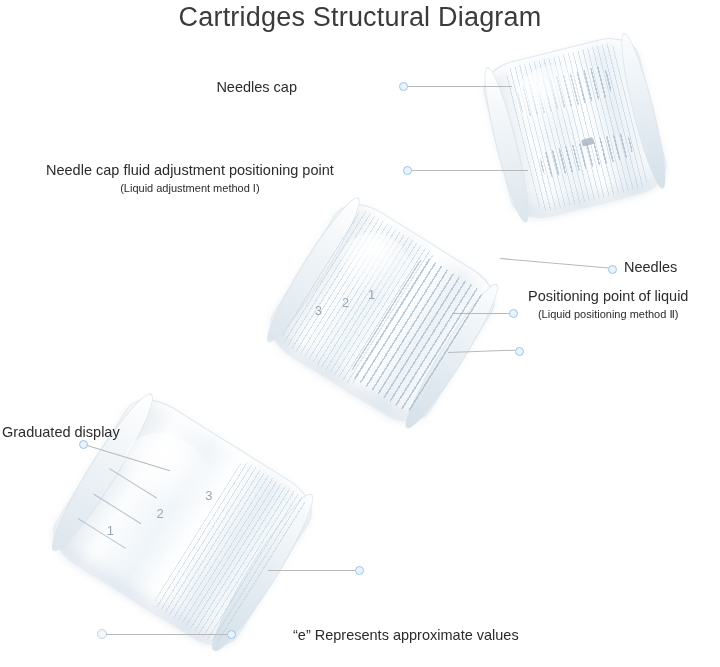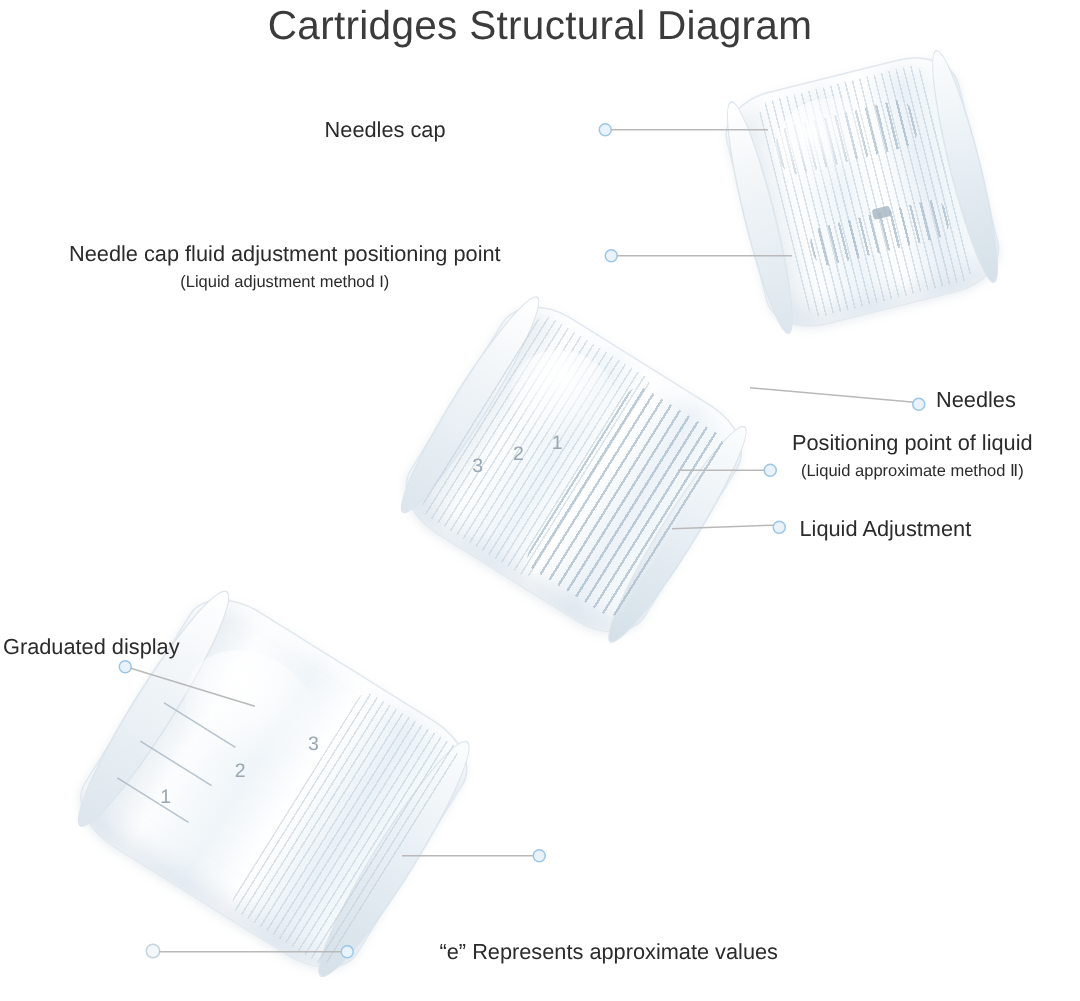--- a/index.html
+++ b/index.html
@@ -207,26 +207,25 @@
   </div>
 
   <div class="leader" style="left:500px; top:258px; width:112px; transform: rotate(5deg);"></div>
   <div class="dot" style="left:608px; top:265px;"></div>
   <div class="label" style="left:624px; top:258px;">Needles</div>
 
   <div class="leader" style="left:452px; top:313px; width:60px;"></div>
   <div class="dot" style="left:509px; top:309px;"></div>
   <div class="label" style="left:528px; top:287px;">
     <span>Positioning point of liquid</span>
-    <span class="l2">(Liquid approximate method Ⅱ)</span>
+    <span class="l2">(Liquid positioning method Ⅱ)</span>
   </div>
 
   <div class="leader" style="left:448px; top:352px; width:68px; transform: rotate(-2deg);"></div>
   <div class="dot" style="left:515px; top:347px;"></div>
-  <div class="label" style="left:533px; top:344px;">Liquid Adjustment</div>
 
   <div class="leader" style="left:84px; top:444px; width:90px; transform: rotate(17deg);"></div>
   <div class="dot" style="left:79px; top:440px;"></div>
   <div class="label" style="left:2px; top:423px;">Graduated display</div>
 
   <div class="leader" style="left:268px; top:570px; width:88px;"></div>
   <div class="dot" style="left:355px; top:566px;"></div>
 
   <div class="leader" style="left:106px; top:634px; width:124px;"></div>
   <div class="dot" style="left:227px; top:630px;"></div>

